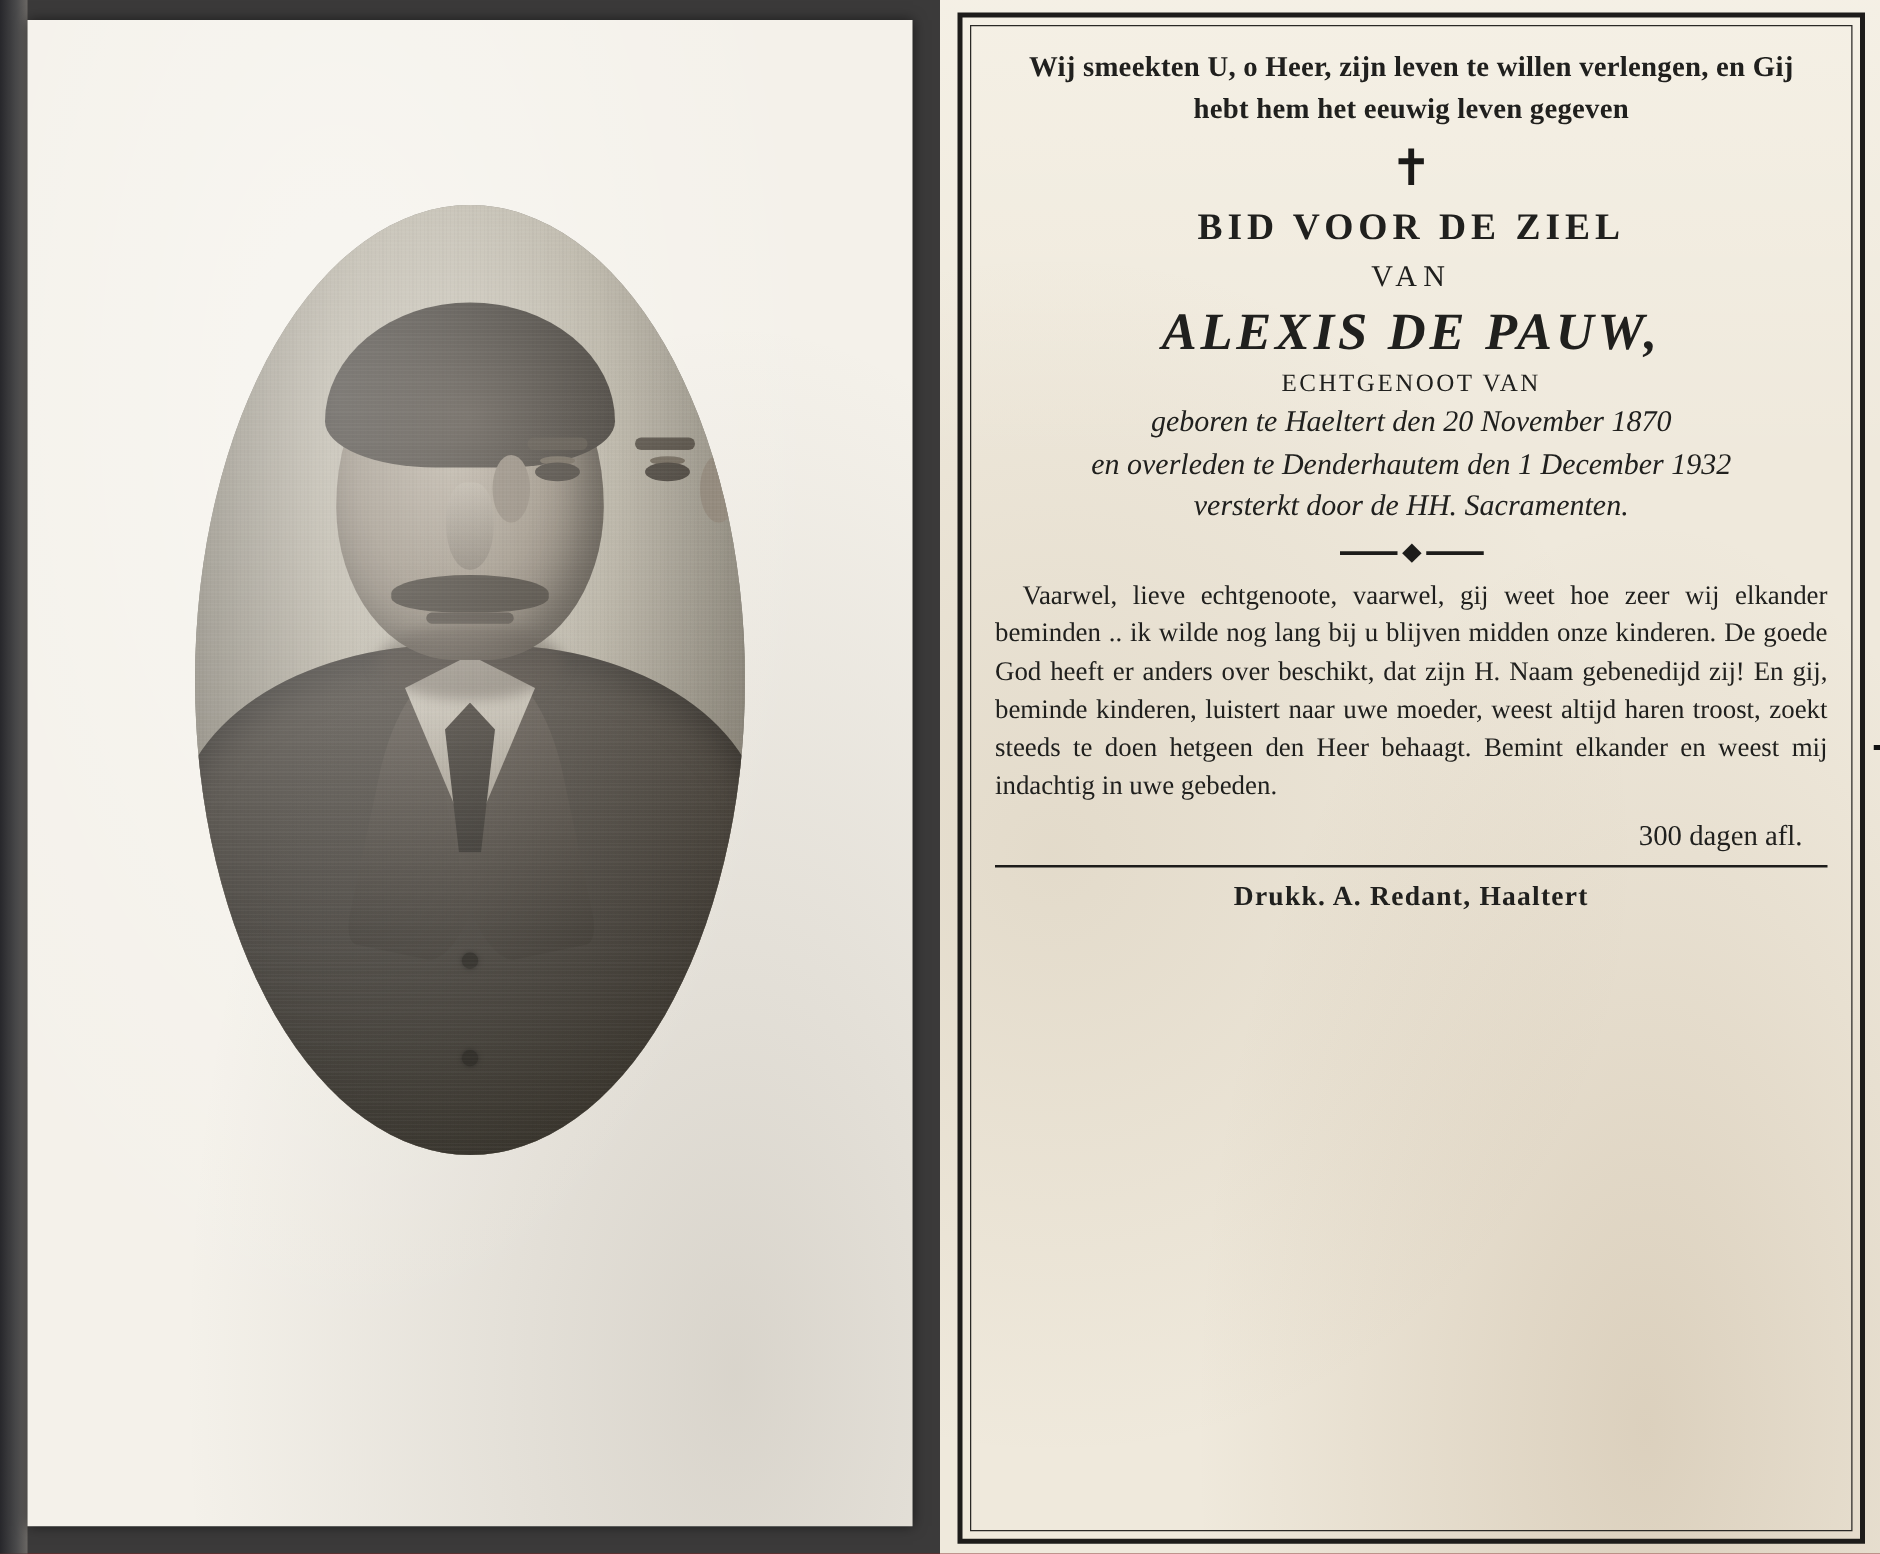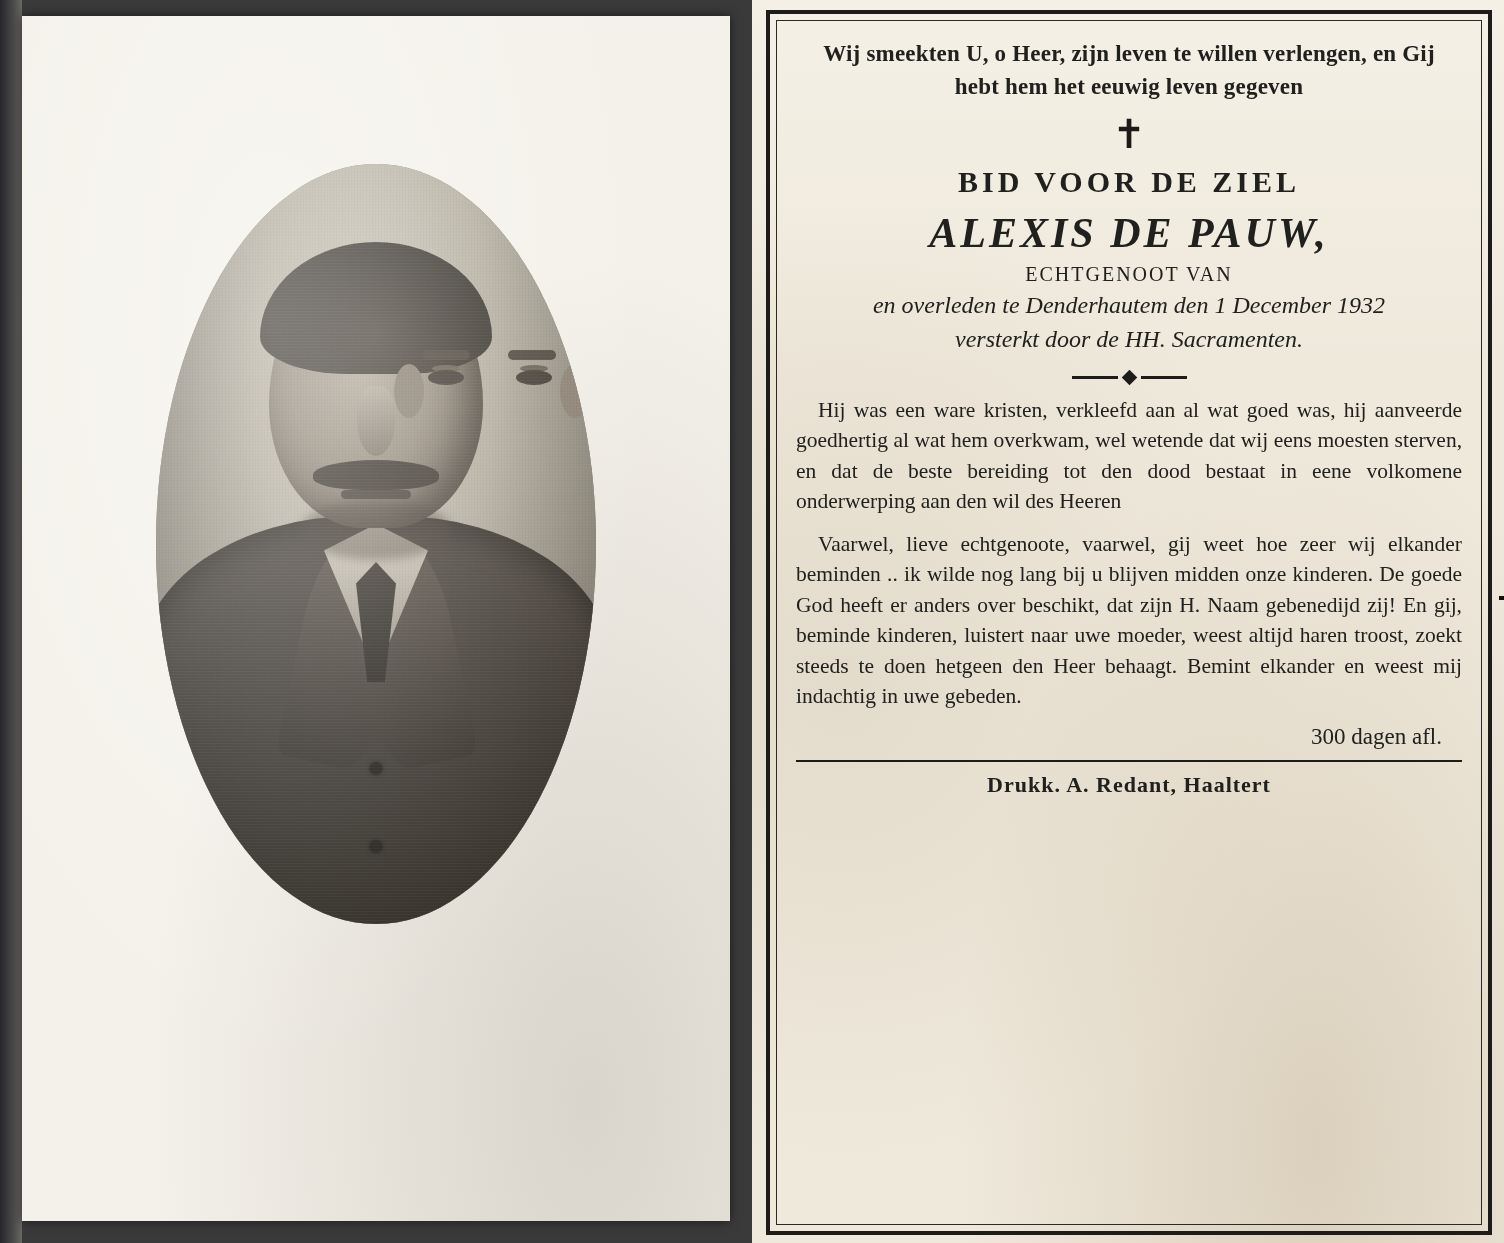--- a/index.html
+++ b/index.html
@@ -404,31 +404,32 @@
 
   <div class="right-panel">
     <div class="edge-tick"></div>
     <div class="border-frame">
 
       <div class="intro">Wij smeekten U,  o Heer, zijn leven te willen  verlengen, en Gij hebt hem het eeuwig leven gegeven</div>
 
       <div class="cross">✝</div>
 
       <div class="bid">BID VOOR DE ZIEL</div>
+      <div class="van">VAN</div>
       <div class="name">ALEXIS DE PAUW,</div>
       <div class="spouse-label">ECHTGENOOT VAN</div>
 
+      <div class="dates">geboren te Haeltert den 20 November 1870</div>
       <div class="dates">en overleden te Denderhautem den 1 December 1932</div>
       <div class="dates">versterkt door de HH. Sacramenten.</div>
 
       <div class="divider">
         <span class="dash"></span><span class="dia"></span><span class="dash"></span>
       </div>
 
-      <p class="body-par">Hij was een ware kristen, verkleefd aan al wat goed was, hij aanveerde goedhertig al wat hem overkwam, wel wetende dat wij eens moesten sterven, en dat de beste bereiding tot den dood bestaat in eene volkomene onderwerping aan den wil des Heeren</p>
       <p class="body-par">Vaarwel, lieve echtgenoote, vaarwel, gij weet hoe zeer wij elkander beminden .. ik wilde nog lang bij u blijven midden onze kinderen. De goede God heeft er anders over beschikt, dat zijn H. Naam gebenedijd zij! En gij, beminde kinderen,  luistert naar  uwe moeder, weest altijd haren troost, zoekt steeds te doen hetgeen den Heer behaagt. Bemint elkander en weest mij indachtig in uwe gebeden.</p>
 
       <div class="indulgence">300 dagen afl.</div>
 
       <div class="footer-rule"></div>
       <div class="printer">Drukk. A. Redant, Haaltert</div>
     </div>
   </div>
 </div>
 

